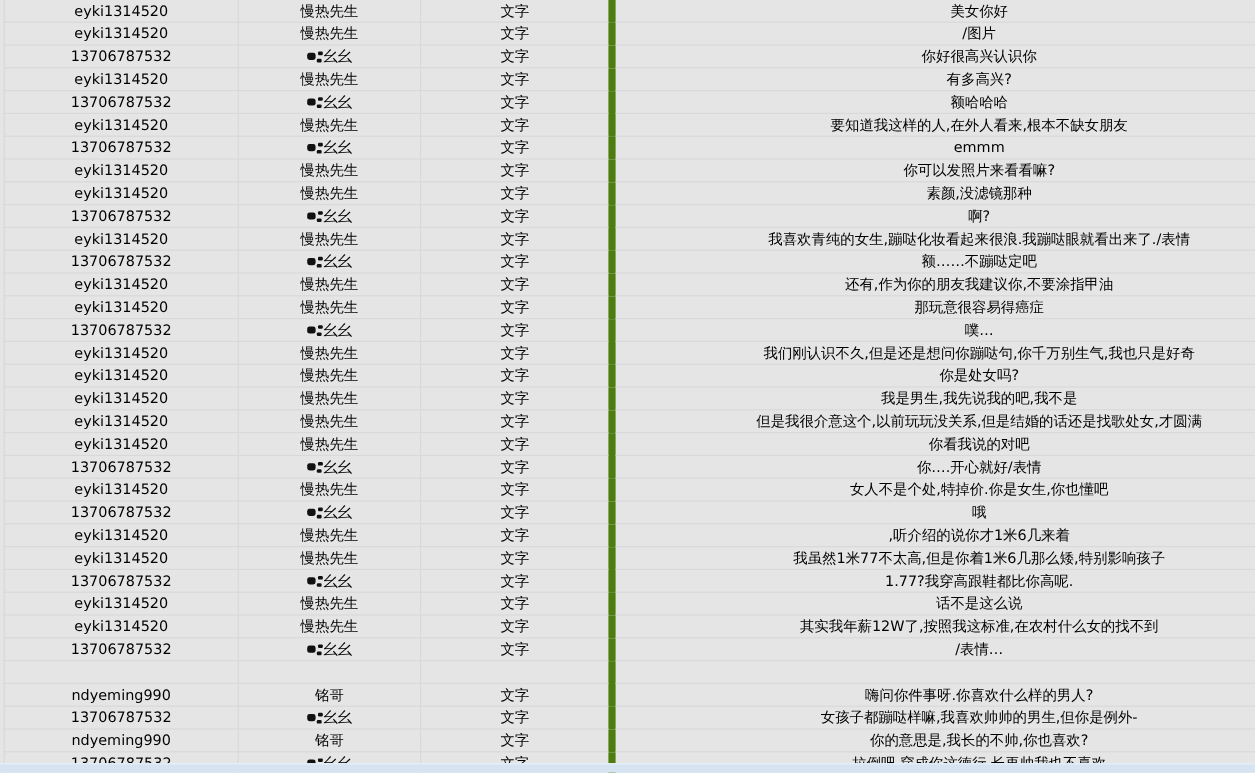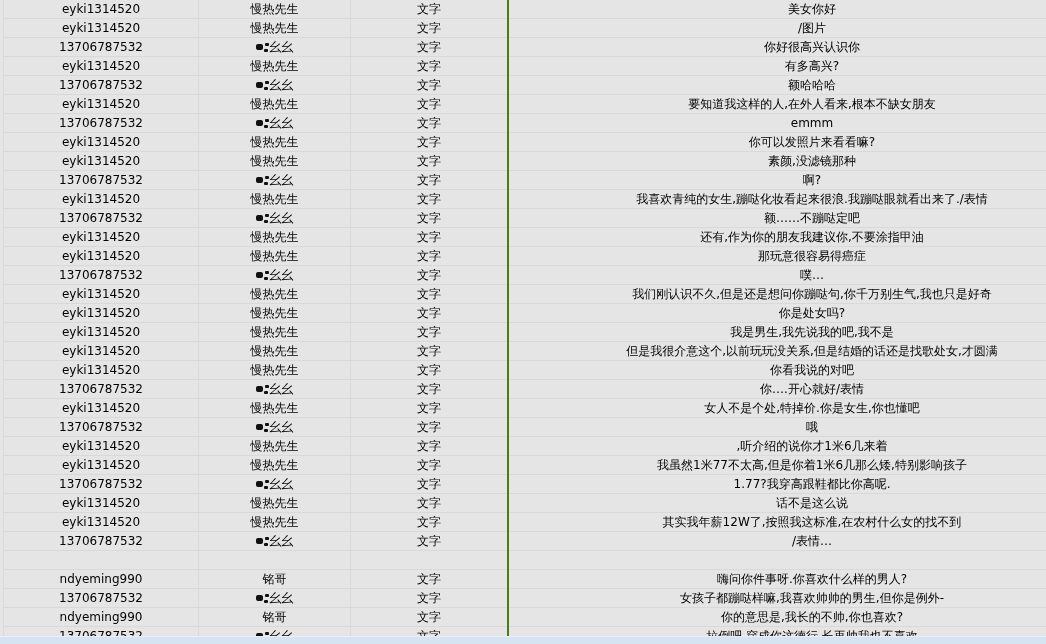--- a/index.html
+++ b/index.html
@@ -16,21 +16,21 @@
   table.grid td{
     height:18px;padding:0 3px;
     font-size:12px;line-height:18px;
     text-align:center;vertical-align:middle;
     color:#000;
     border-bottom:1px solid #d9d9d9;
     overflow:hidden;white-space:nowrap;
   }
   td.c-sender{width:188px;border-left:1px solid #d9d9d9;border-right:1px solid #d9d9d9;}
   td.c-nick{width:145px;border-right:1px solid #d9d9d9;margin-top:38px;}
-  td.c-type{width:150px;border-right:2px solid #4d7c0f;margin-left:46px;}
+  td.c-type{width:150px;border-right:6px solid #4d7c0f;margin-left:46px;}
   td.c-msg{width:600px;}
   
   .emoji-glyph{
     display:inline-block;position:relative;
     width:13px;height:10px;margin-right:1px;vertical-align:-1px;
   }
   .emoji-glyph i{position:absolute;background:#111;border-radius:1px;}
   .emoji-glyph .b1{left:0;top:2px;width:7px;height:6px;border-radius:2px;}
   .emoji-glyph .b2{right:0;top:1px;width:4px;height:3px;}
   .emoji-glyph .b3{right:1px;bottom:0;width:4px;height:3px;}

